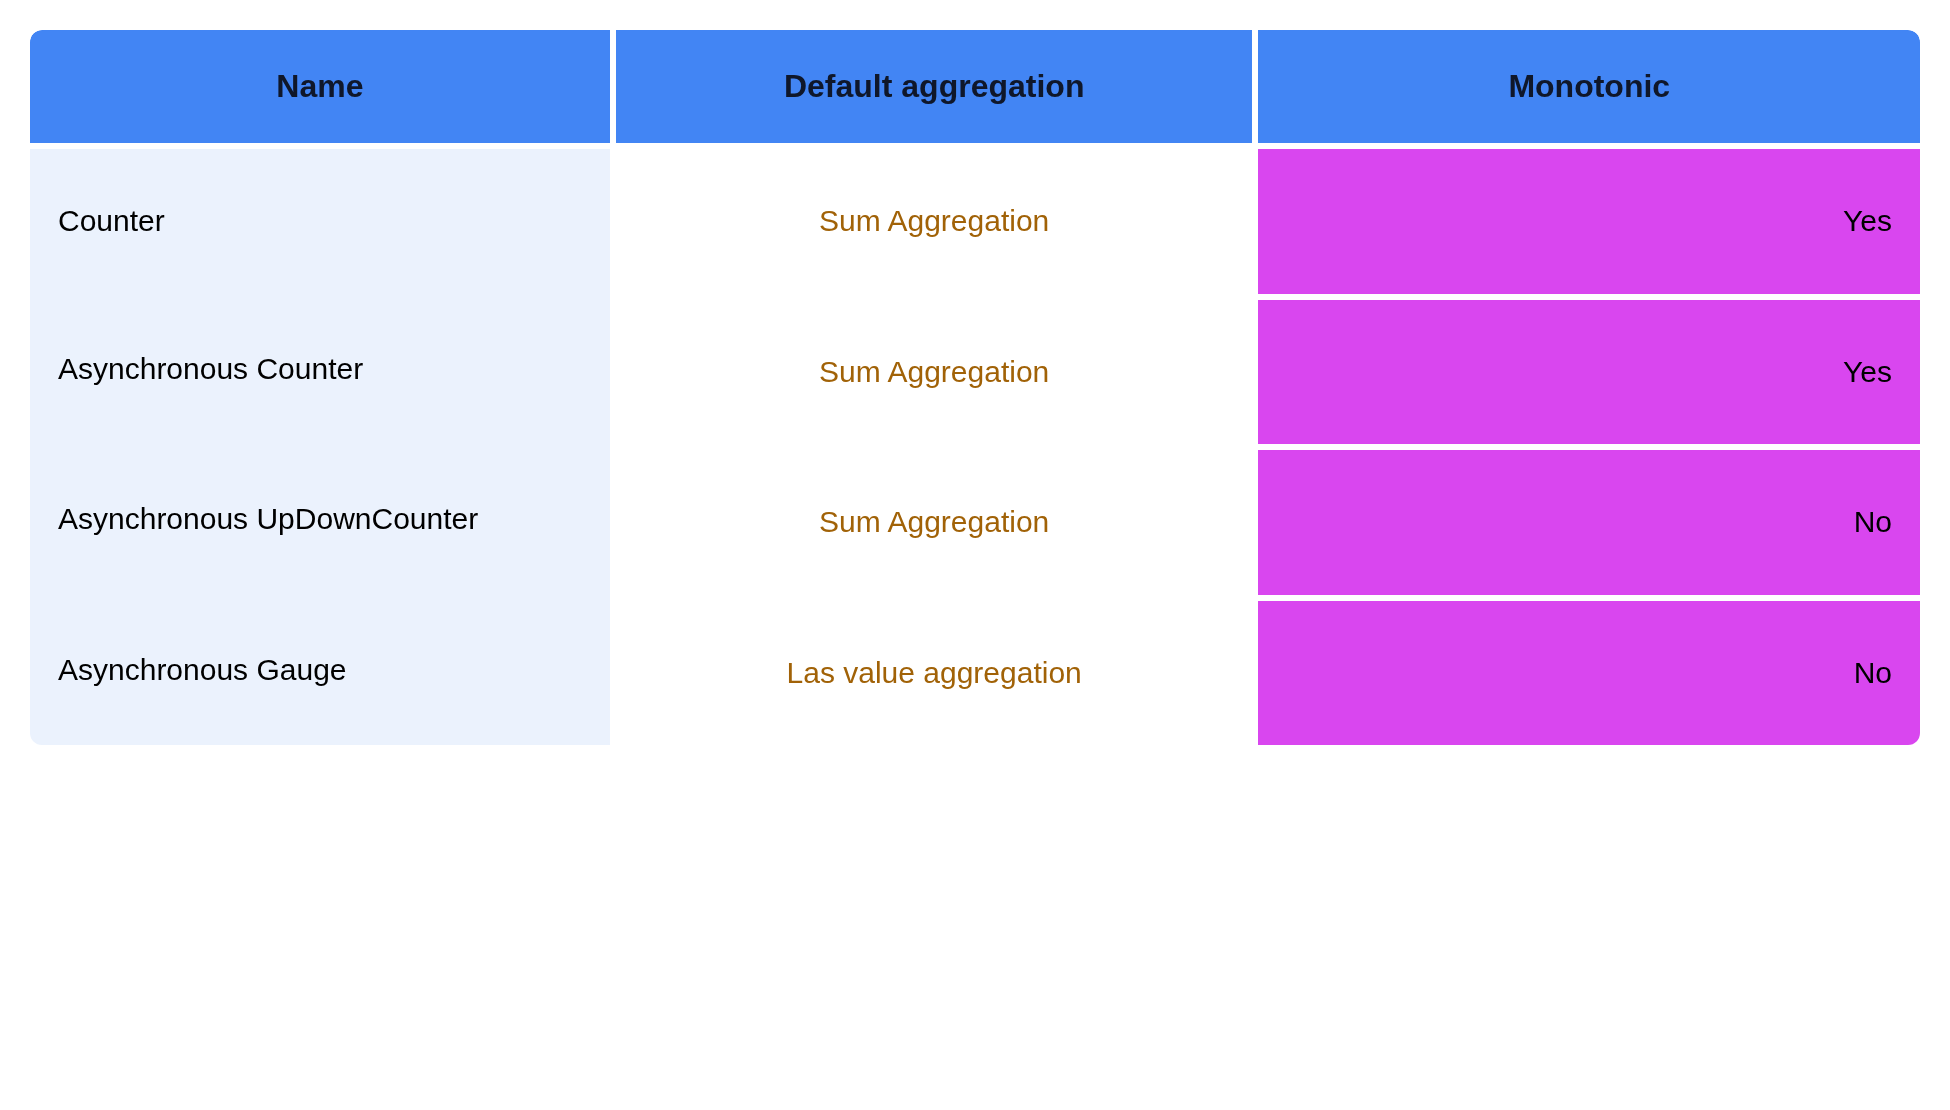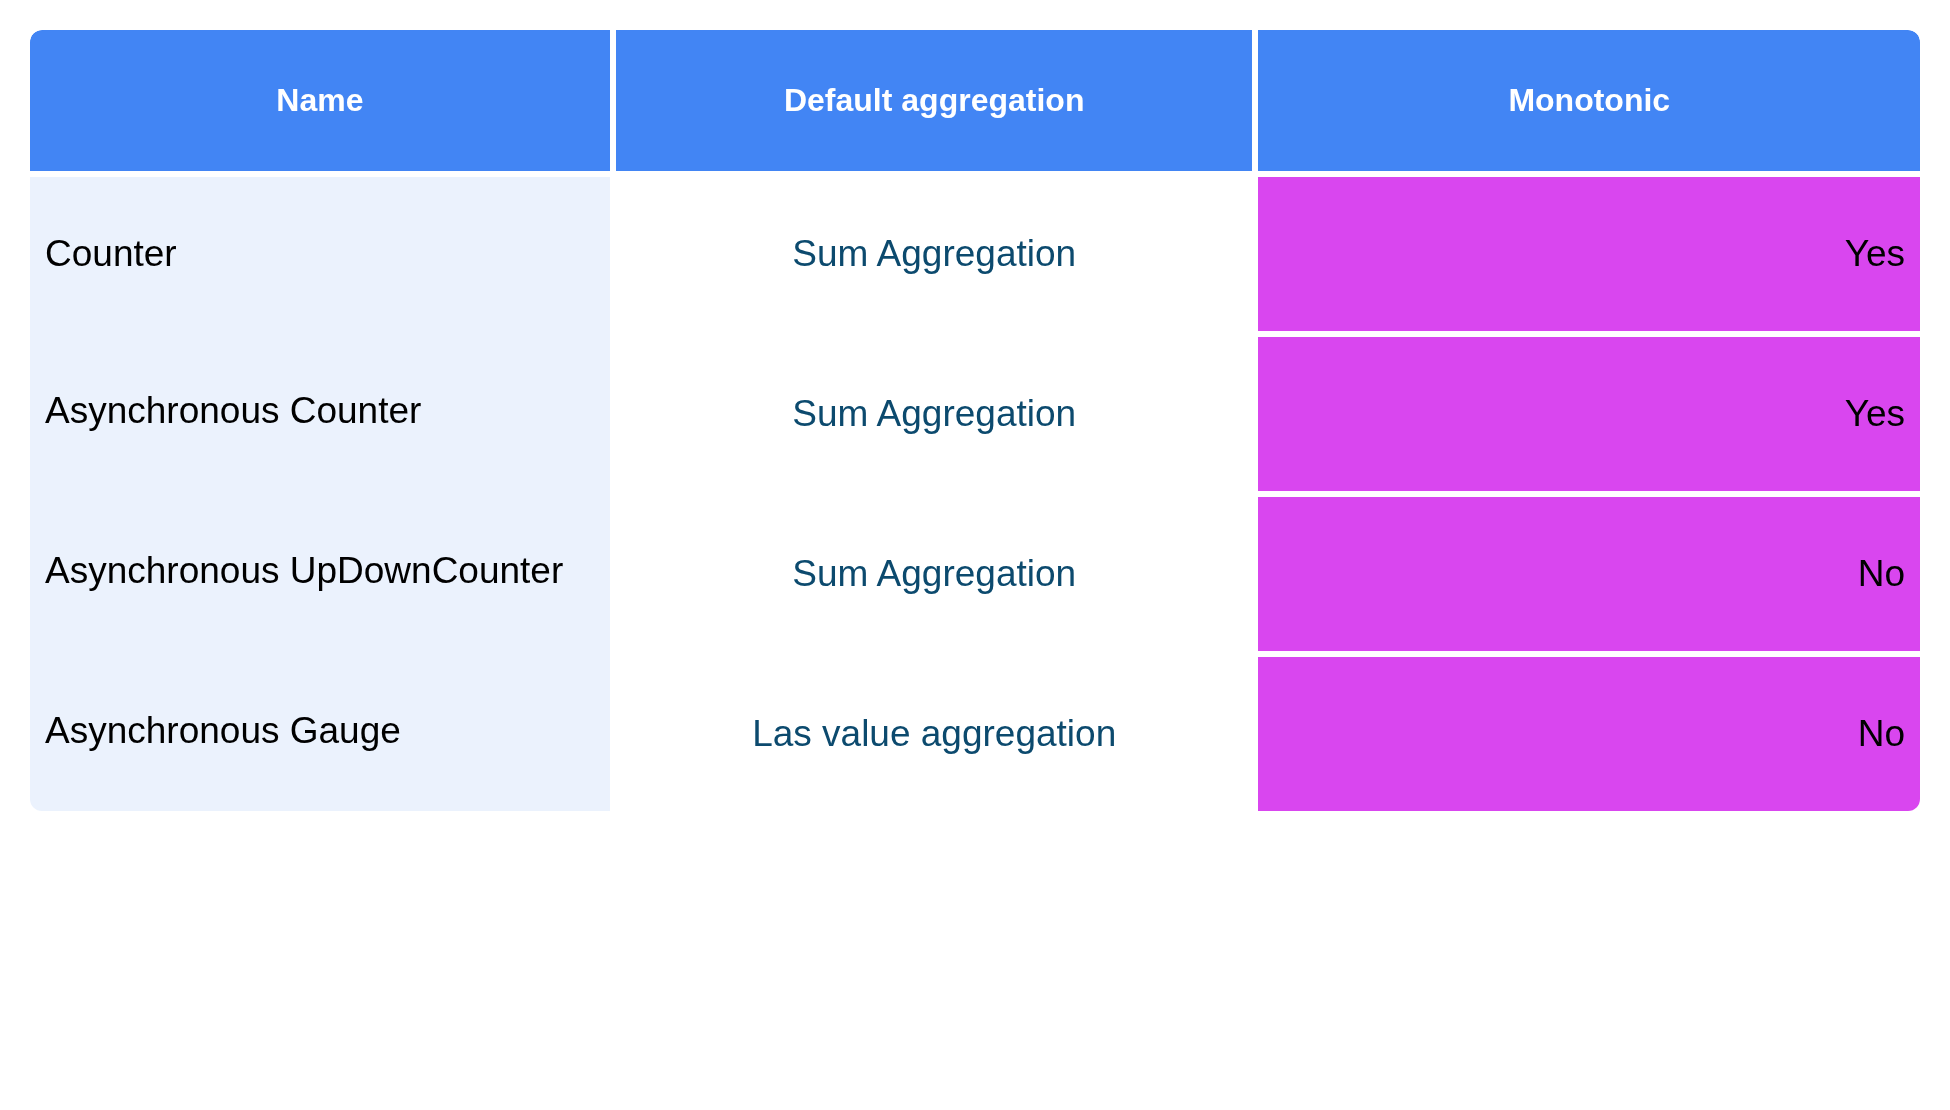--- a/index.html
+++ b/index.html
@@ -19,59 +19,59 @@
       border-radius: 12px;
       overflow: hidden;
     }
     table {
       width: 100%;
       border-collapse: separate;
       border-spacing: 0;
     }
     thead th {
       background: #4285f4;
-      color: #ffffff;
+      color: #0f172a;
       font-size: 32px;
       font-weight: 700;
-      padding: 52px 24px;
+      padding: 38px 24px;
       text-align: center;
       border-right: 6px solid #ffffff;
     }
     thead th:last-child {
       border-right: none;
     }
     thead th:first-child {
       border-top-left-radius: 12px;
     }
     thead th:last-child {
       border-top-right-radius: 12px;
     }
     tbody td {
-      font-size: 37px;
+      font-size: 30px;
       font-weight: 400;
-      padding: 52px 15px;
+      padding: 52px 28px;
       vertical-align: middle;
       border-right: 6px solid #ffffff;
       border-top: 6px solid #ffffff;
       margin-left: 12px;
     }
     tbody td:last-child {
       border-right: none;
     }
     tbody td.name-cell {
       background: #ebf2fd;
       text-align: left;
       font-weight: 500;
       color: #000000;
       width: 31%;
     }
     tbody td.agg-cell {
       background: #ffffff;
       text-align: center;
-      color: #0c4a6e;
+      color: #a16207;
       width: 34%;
       line-height: 1.35;
     }
     tbody td.mono-cell {
       background: #d946ef;
       text-align: right;
       color: #000000;
       width: 35%;
     }
     tbody tr:first-child td.agg-cell,

